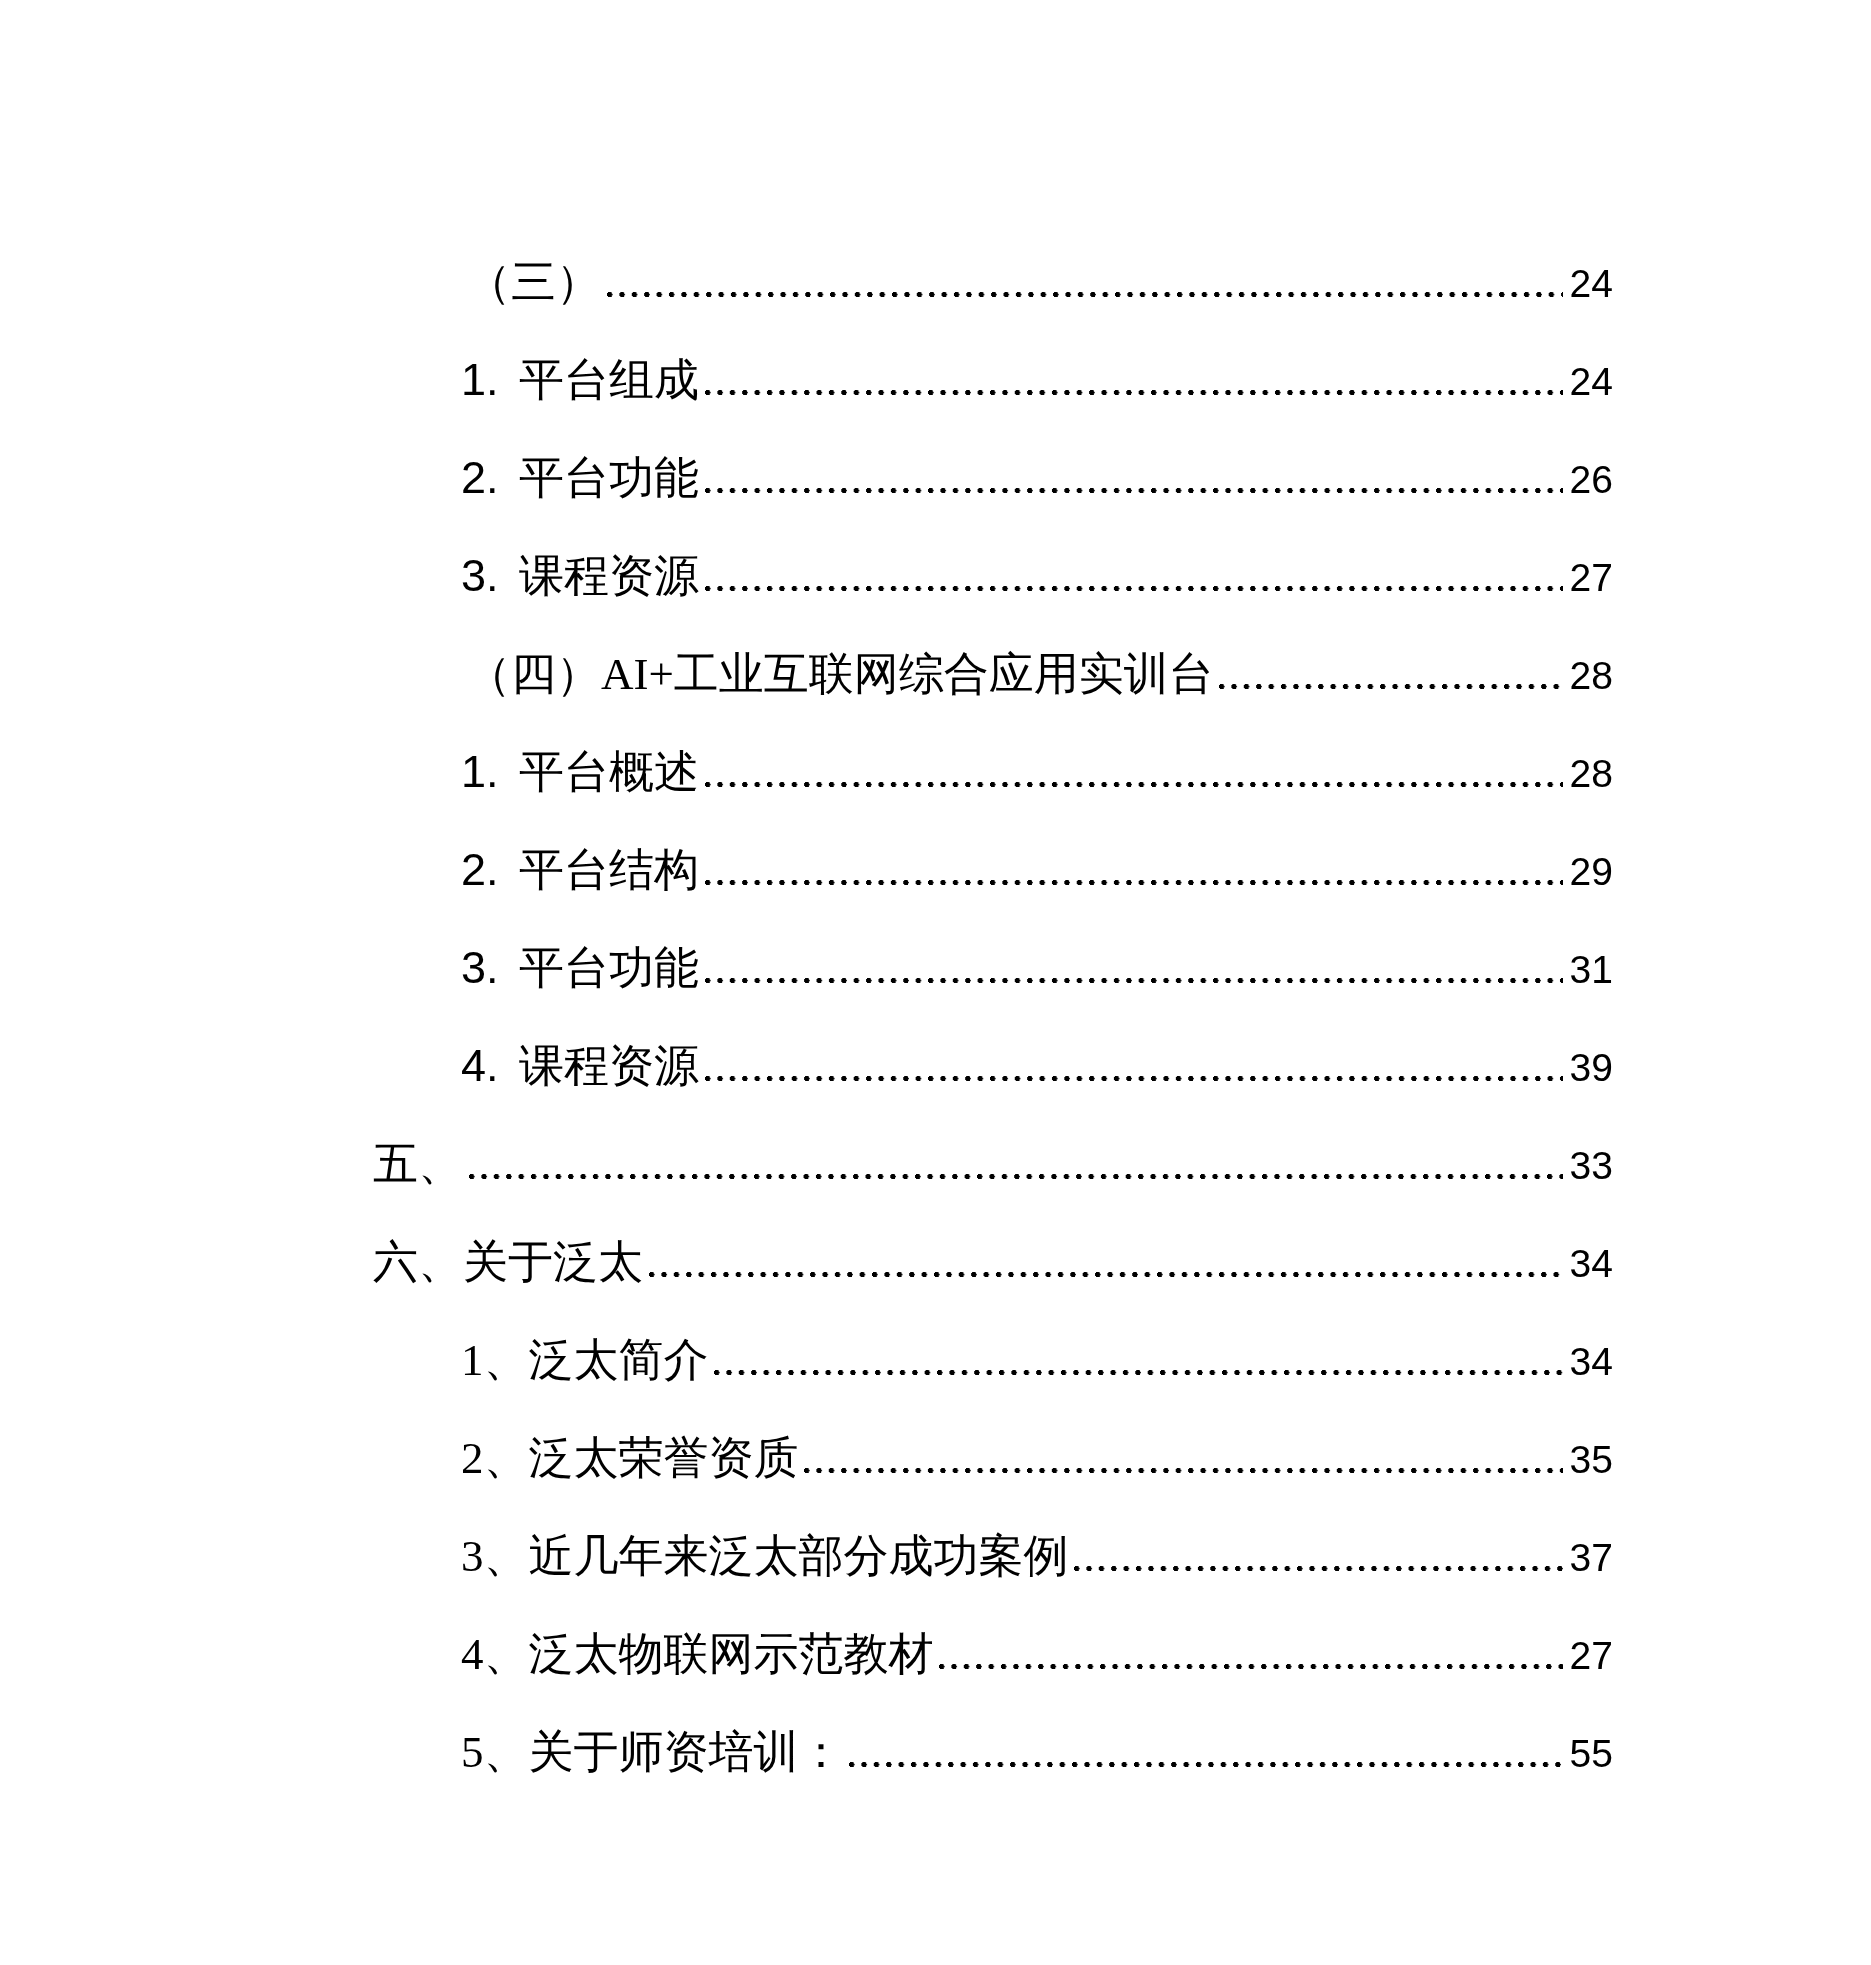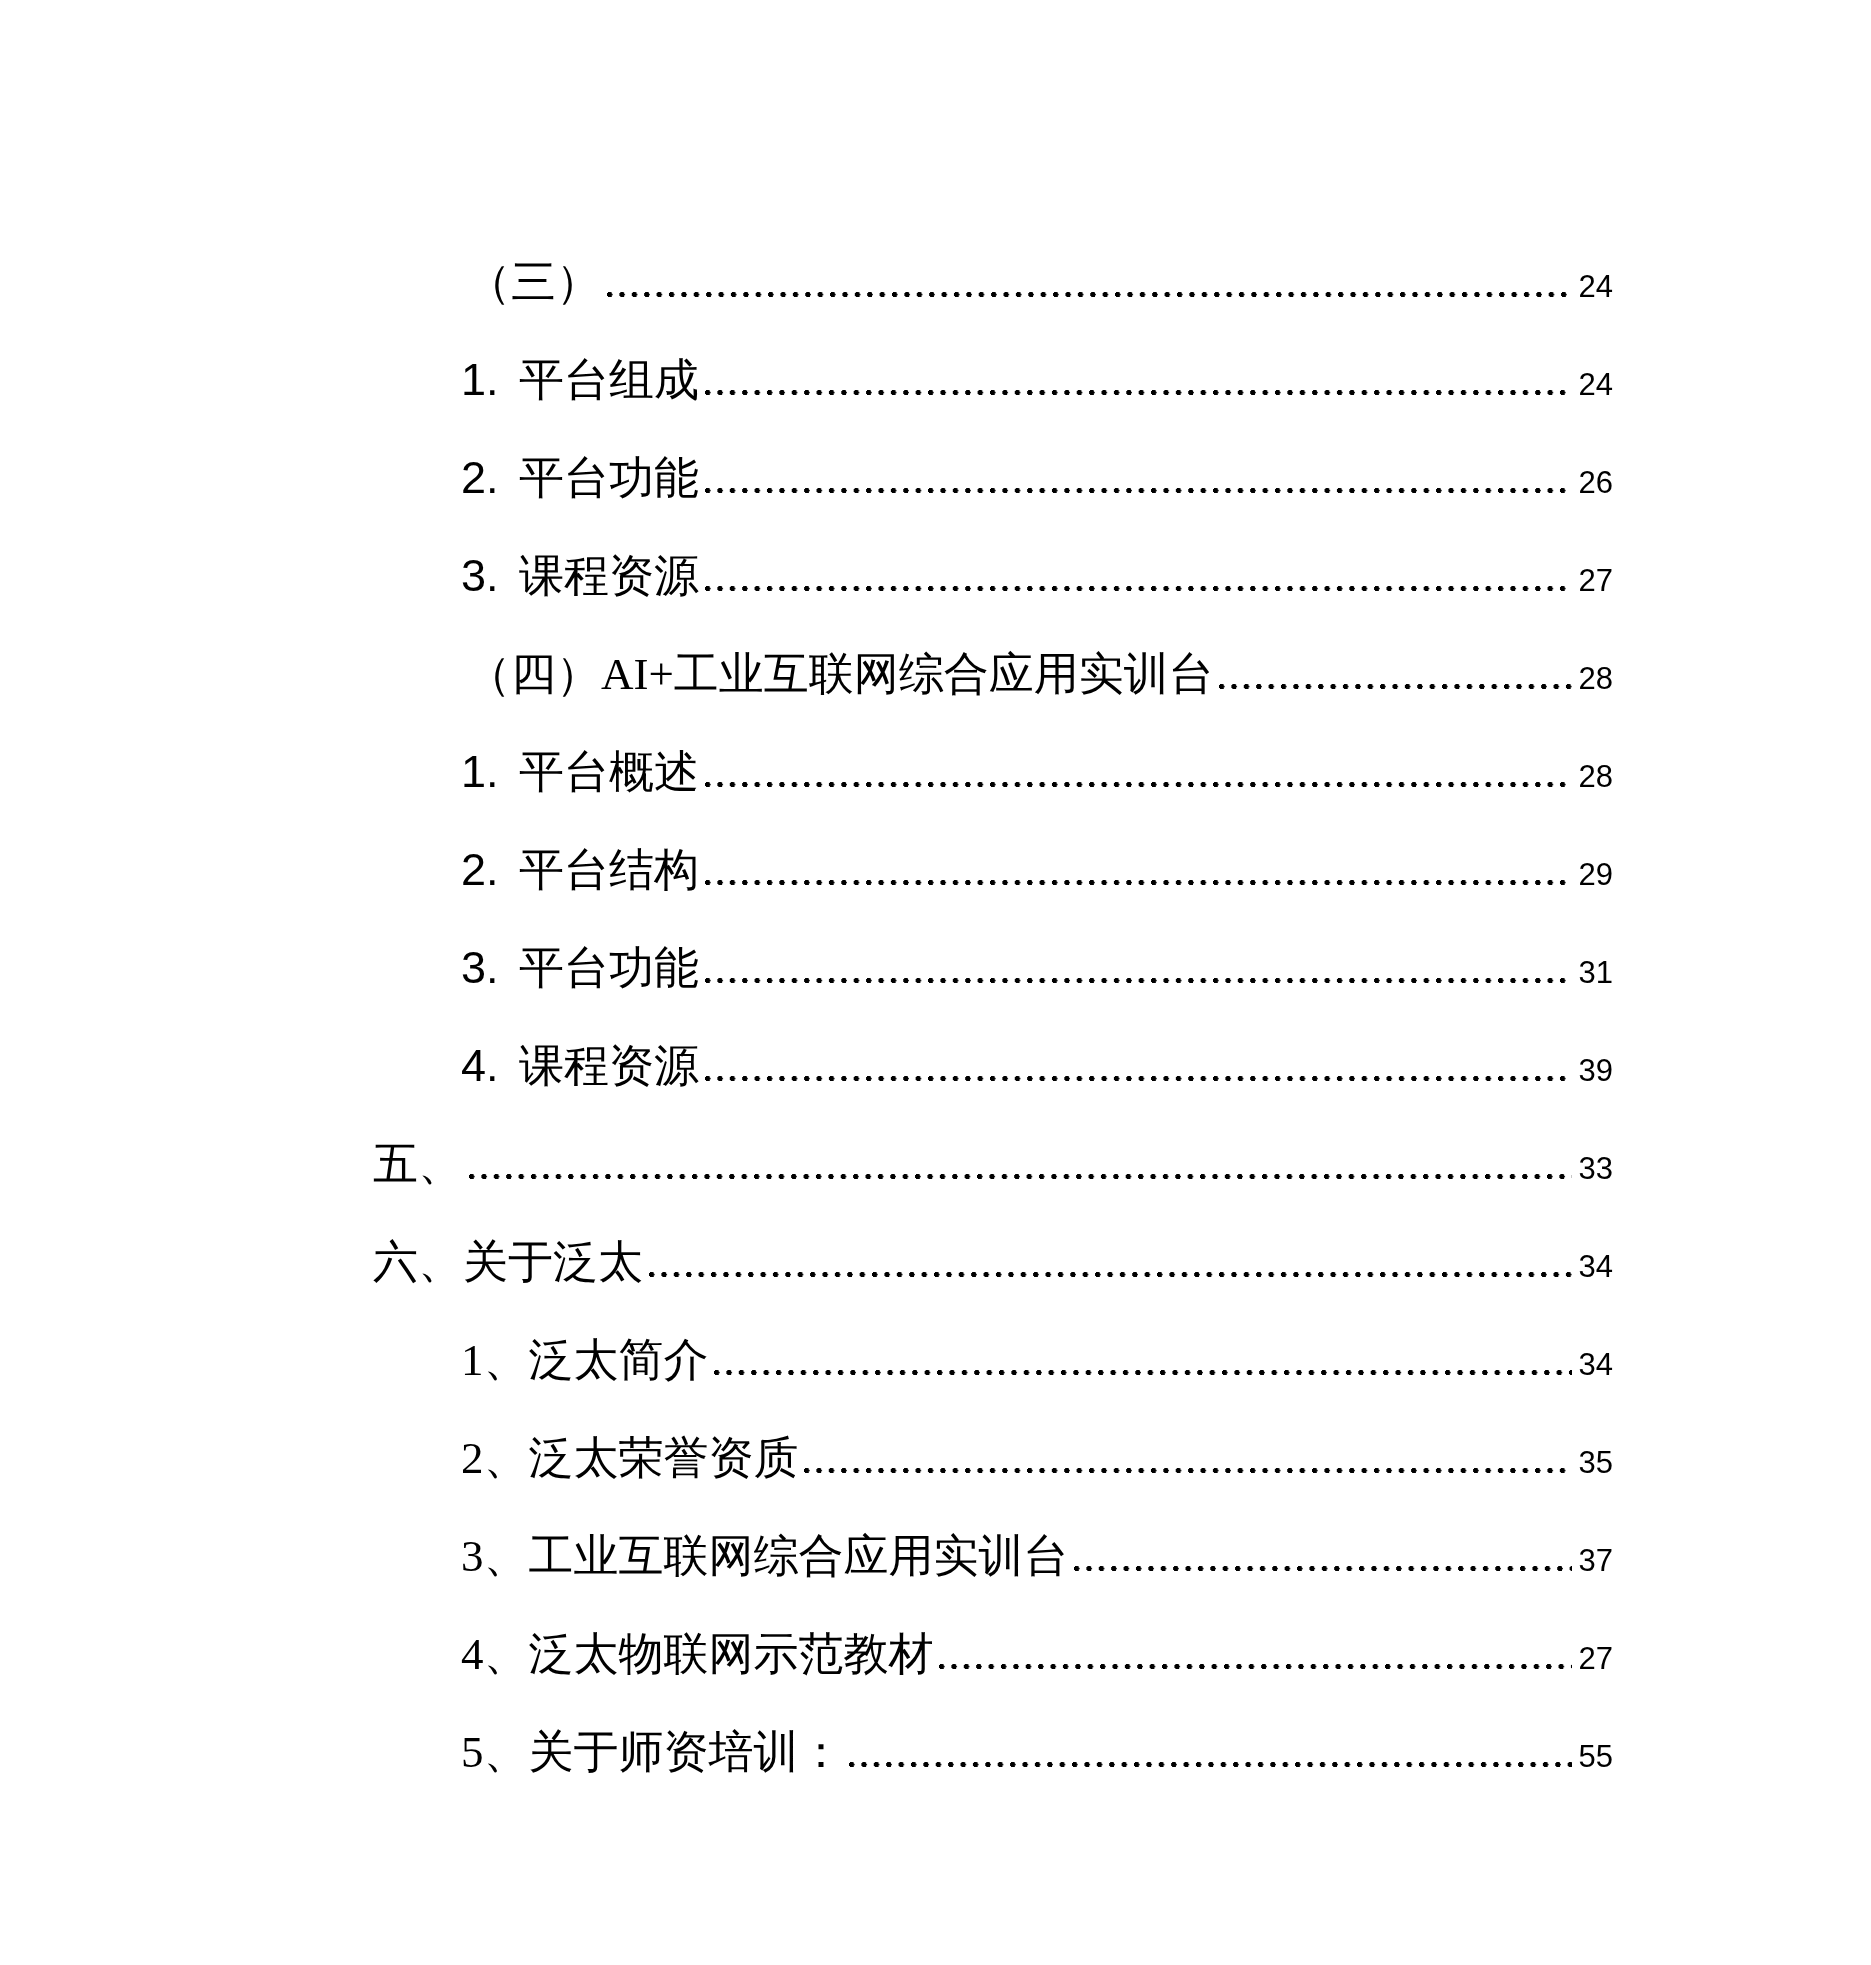--- a/index.html
+++ b/index.html
@@ -57,21 +57,21 @@
     margin-right: 7px;
     background-image: radial-gradient(circle at 2.6px 2.6px, #000000 2.6px, rgba(0,0,0,0) 2.9px);
     background-size: 12.4px 5.1px;
     background-repeat: repeat-x;
     background-position: left bottom;
   }
 
   .pagenum {
     flex: 0 0 auto;
     font-family: "Liberation Sans", "DejaVu Sans", sans-serif;
-    font-size: 31px;
+    font-size: 39px;
     text-align: right;
   }
 </style>
 </head>
 <body>
 
 <div class="page">
 
   <div class="toc" id="toc">
       <div class="toc-row paren">
@@ -145,21 +145,21 @@
     <span class="pagenum">34</span>
   </div>
       <div class="toc-row cn-sub">
     <span class="prefix">2、</span>
     <span class="title">泛太荣誉资质</span>
     <span class="leader"></span>
     <span class="pagenum">35</span>
   </div>
       <div class="toc-row cn-sub">
     <span class="prefix">3、</span>
-    <span class="title">工业互联网综合应用实训台</span>
+    <span class="title">近几年来泛太部分成功案例</span>
     <span class="leader"></span>
     <span class="pagenum">37</span>
   </div>
       <div class="toc-row cn-sub">
     <span class="prefix">4、</span>
     <span class="title">泛太物联网示范教材</span>
     <span class="leader"></span>
     <span class="pagenum">27</span>
   </div>
       <div class="toc-row cn-sub">

